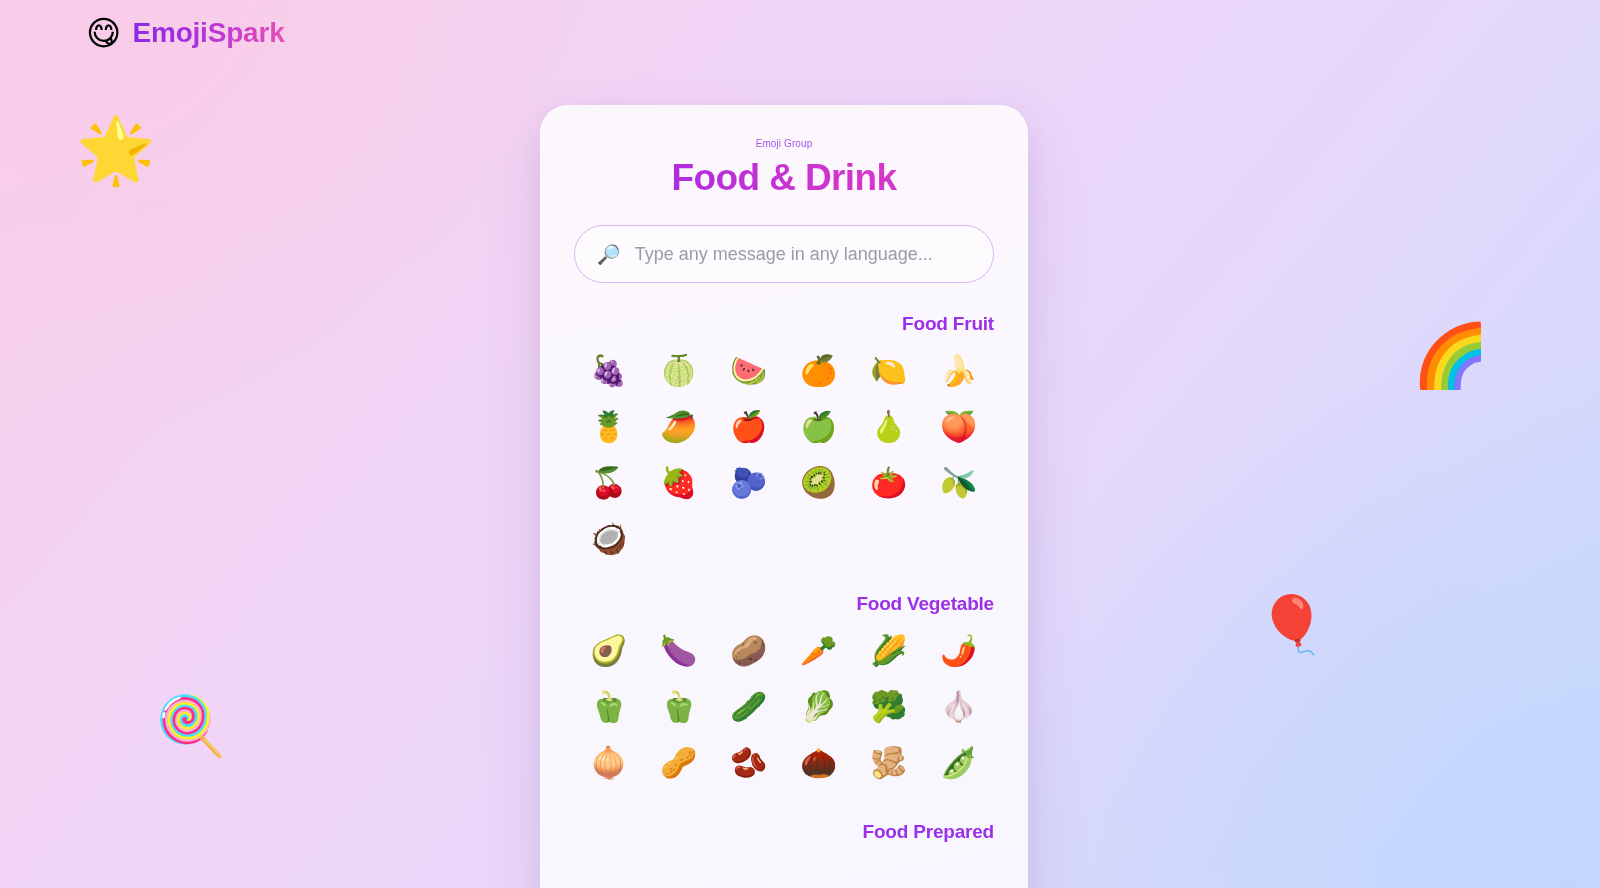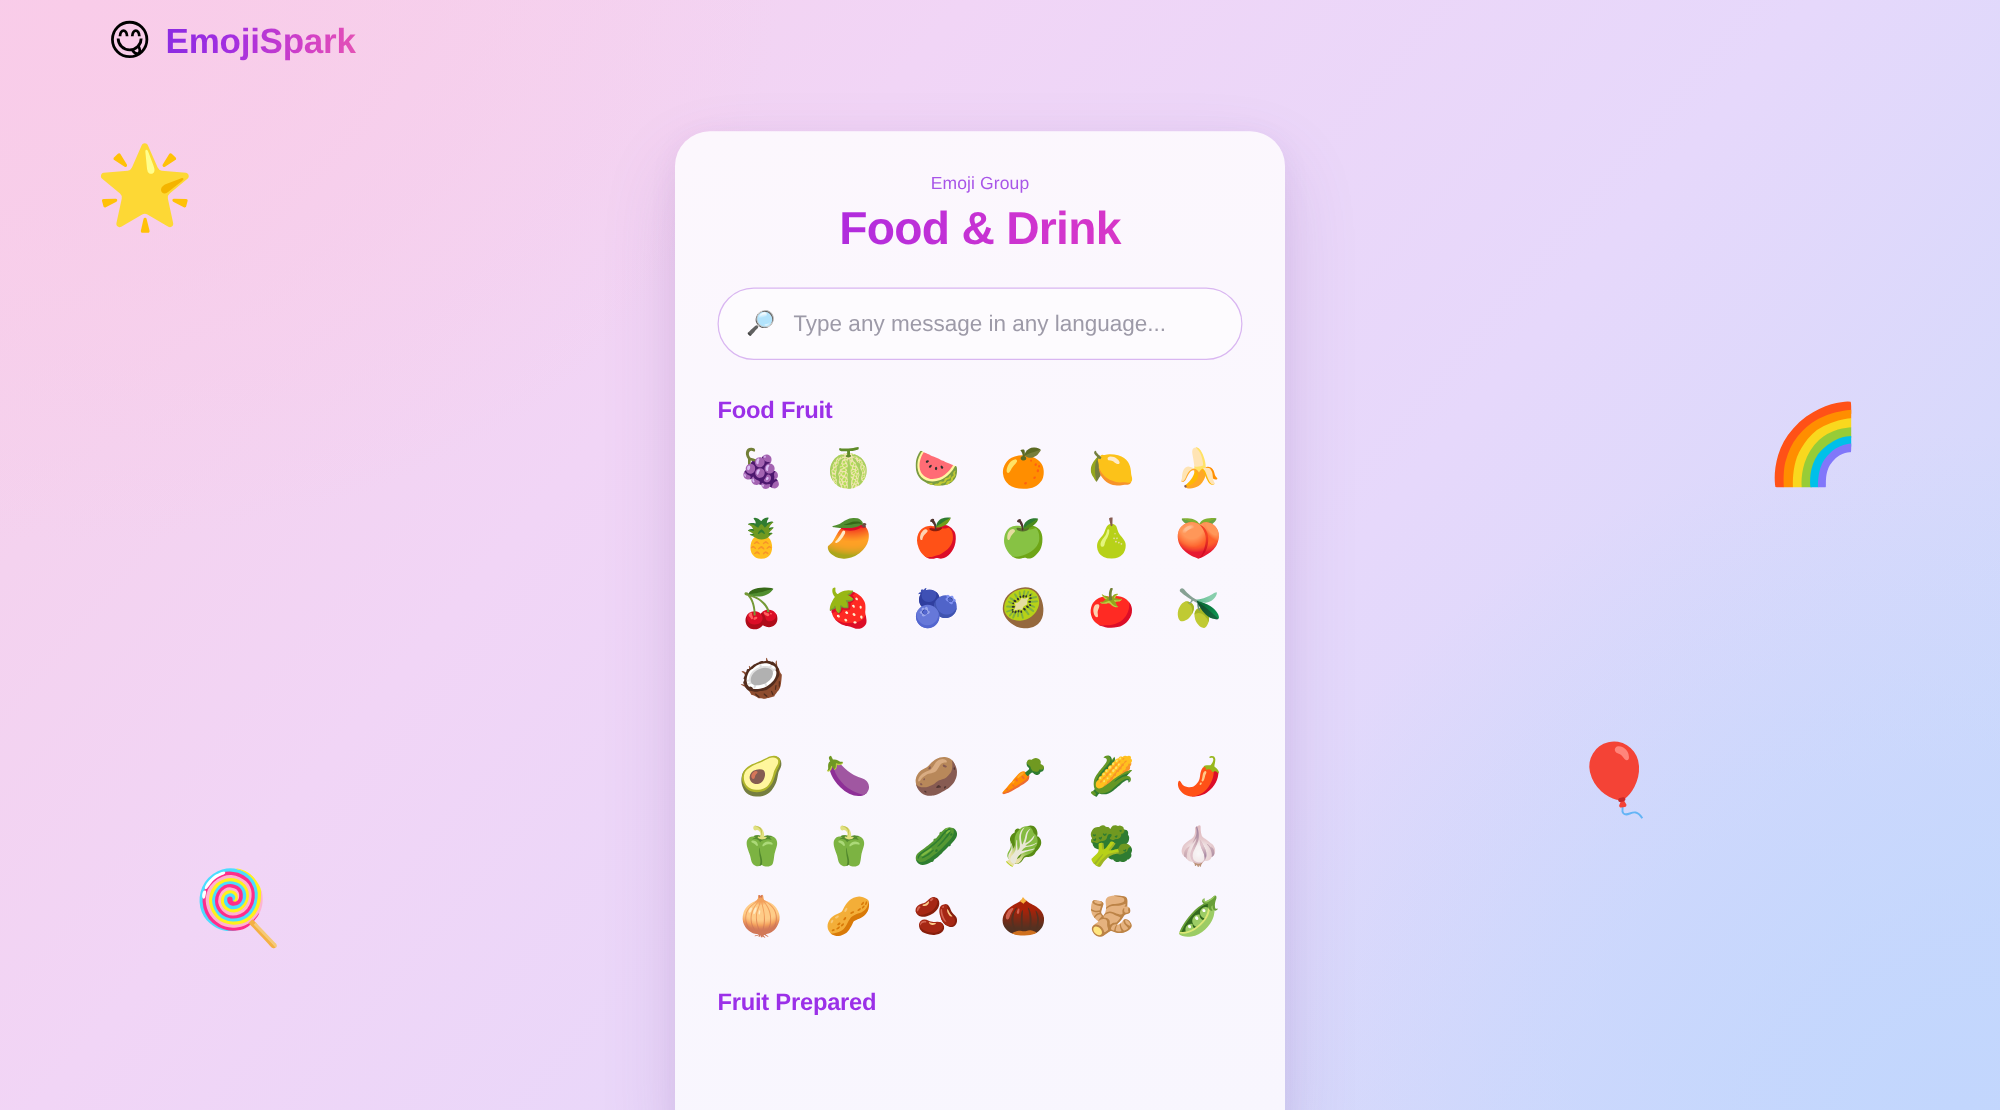--- a/index.html
+++ b/index.html
@@ -52,21 +52,21 @@
     background:linear-gradient(170deg,#fcf7fd 0%,#faf7fe 45%,#f8f6fe 100%);
     border-radius:28px 28px 0 0;
     box-shadow:0 26px 60px rgba(120,70,150,.16), 0 6px 22px rgba(120,70,150,.07);
     overflow:hidden;
     padding:0 34px;
   }
 
   .group-label {
     margin-top:33px;
     text-align:center;
-    font-size:14px;
+    font-size:10px;
     color:#a855e8;
     letter-spacing:.1px;
   }
   .group-title {
     margin-top:8px;
     text-align:center;
     font-size:37px;
     font-weight:bold;
     letter-spacing:-.6px;
     background:linear-gradient(92deg,#9b27e0 0%,#b62ddc 30%,#cf34cf 60%,#e23bbe 100%);
@@ -89,21 +89,21 @@
   .search-input {
     flex:1;
     border:none; outline:none; background:transparent;
     font-family:"Liberation Sans", sans-serif;
     font-size:18px;
     color:#3c3350;
   }
   .search-input::placeholder { color:#9d9aa8; }
 
   
-  .section { margin-top:30px; }
+  .section { margin-top:30px;text-align:right; }
   .section-title {
     font-size:19px;
     font-weight:bold;
     color:#9b30e8;
     letter-spacing:-.2px;
     margin-bottom:12px;
   }
   .emoji-grid {
     display:grid;
     grid-template-columns:repeat(6, 1fr);
@@ -162,20 +162,21 @@
         <div class="emoji-cell">🍓</div>
         <div class="emoji-cell">🫐</div>
         <div class="emoji-cell">🥝</div>
         <div class="emoji-cell">🍅</div>
         <div class="emoji-cell">🫒</div>
         <div class="emoji-cell">🥥</div>
       </div>
   </div>
 
   <div class="section">
+    <div class="section-title">Food Vegetable</div>
     <div class="emoji-grid">
         <div class="emoji-cell">🥑</div>
         <div class="emoji-cell">🍆</div>
         <div class="emoji-cell">🥔</div>
         <div class="emoji-cell">🥕</div>
         <div class="emoji-cell">🌽</div>
         <div class="emoji-cell">🌶️</div>
         <div class="emoji-cell">🫑</div>
         <div class="emoji-cell">🫑</div>
         <div class="emoji-cell">🥒</div>
@@ -185,17 +186,17 @@
         <div class="emoji-cell">🧅</div>
         <div class="emoji-cell">🥜</div>
         <div class="emoji-cell">🫘</div>
         <div class="emoji-cell">🌰</div>
         <div class="emoji-cell">🫚</div>
         <div class="emoji-cell">🫛</div>
       </div>
   </div>
 
   <div class="section last">
-    <div class="section-title">Fruit Prepared</div>
+    <div class="section-title">Food Prepared</div>
     <div class="emoji-grid"></div>
   </div>
 
 </div>
 
 </body></html>

